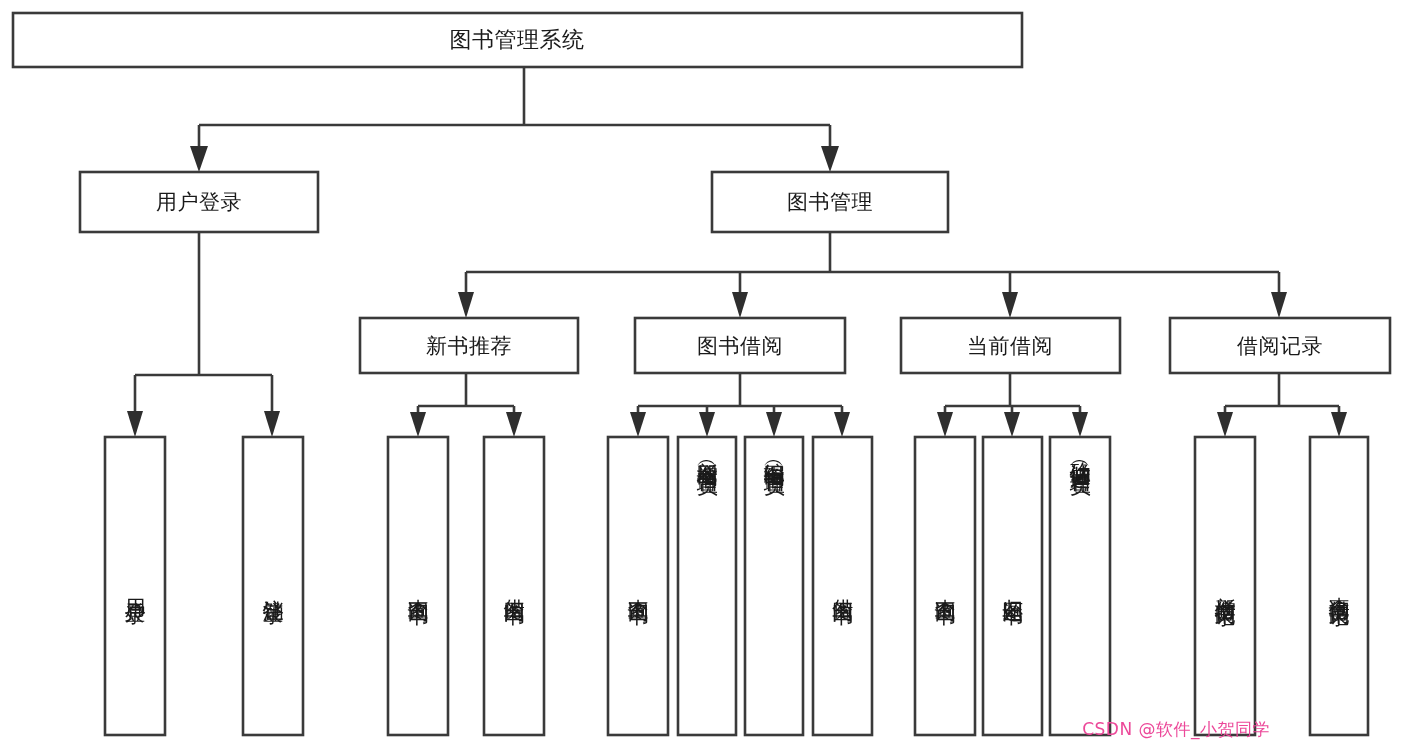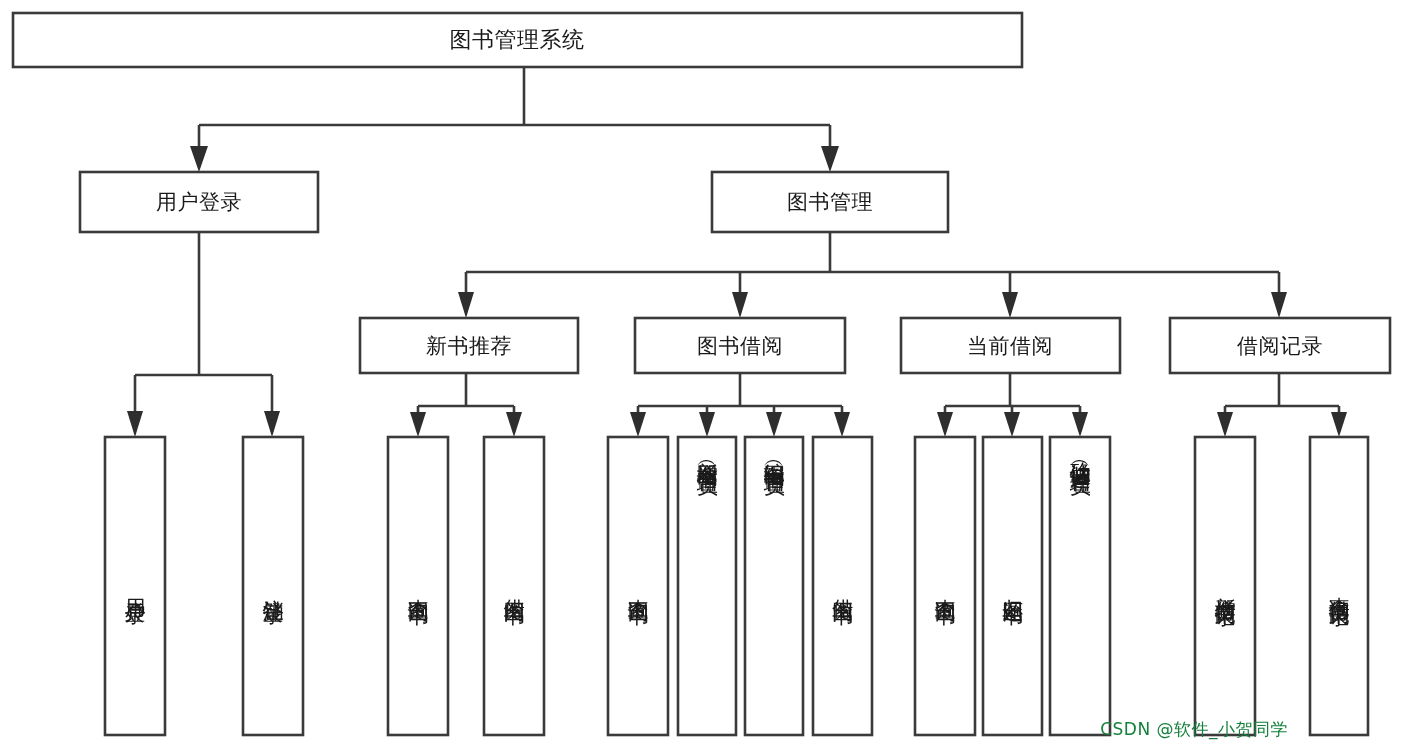--- a/index.html
+++ b/index.html
@@ -48,25 +48,25 @@
     fill: #1a1a1a;
     text-anchor: middle;
     dominant-baseline: middle;
     letter-spacing: 0.5px;
   }
   .node-label-title {
     font-size: 22px;
   }
   .watermark {
     position: absolute;
-    right: 6px;
+    right: 24px;
     bottom: 6px;
     font-family: "DejaVu Sans", "Liberation Sans", sans-serif;
     font-size: 17px;
-    color: #15803d;
+    color: #ec4899;
     white-space: nowrap;
     letter-spacing: 0.5px;
     pointer-events: none;
   }
   .vlabel-wrap {
     position: absolute;
     display: flex;
     align-items: center;
     justify-content: center;
     pointer-events: none;

